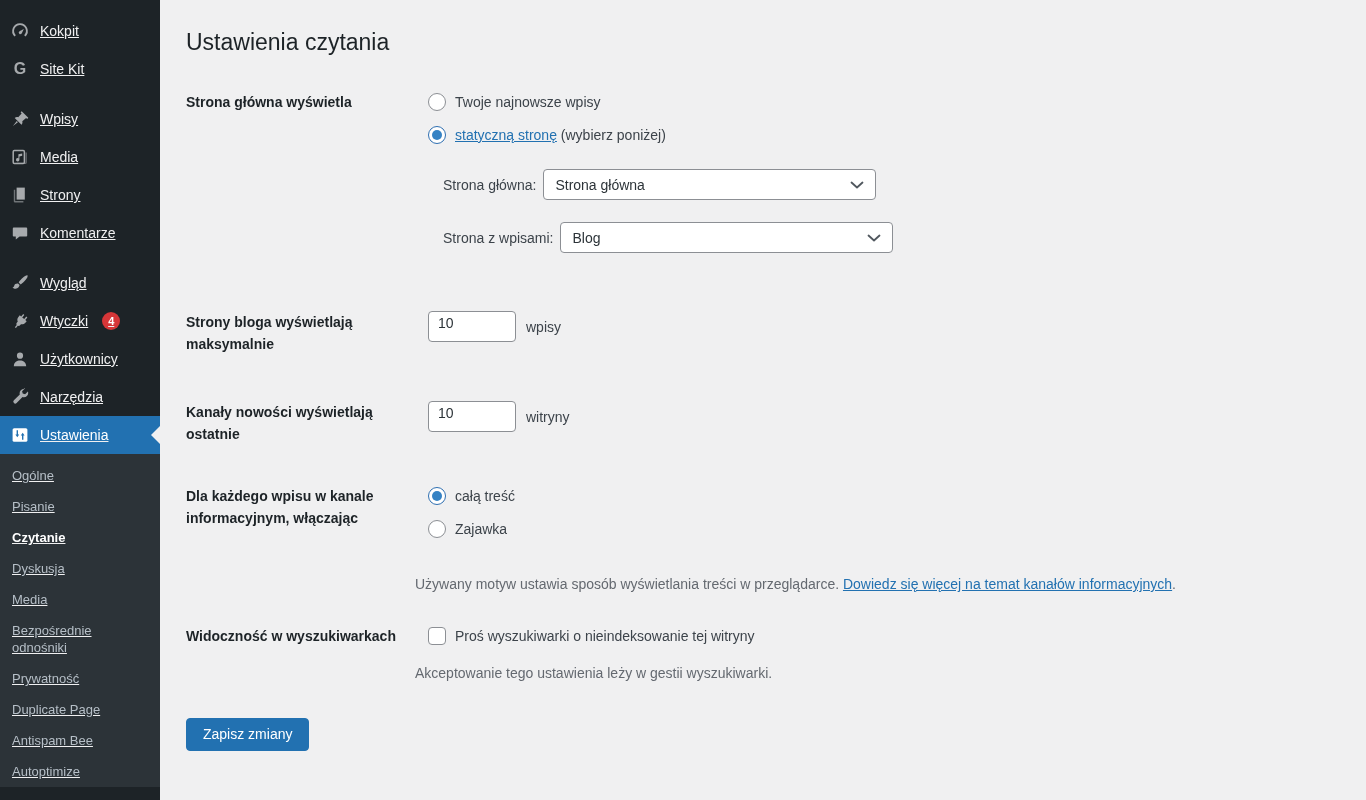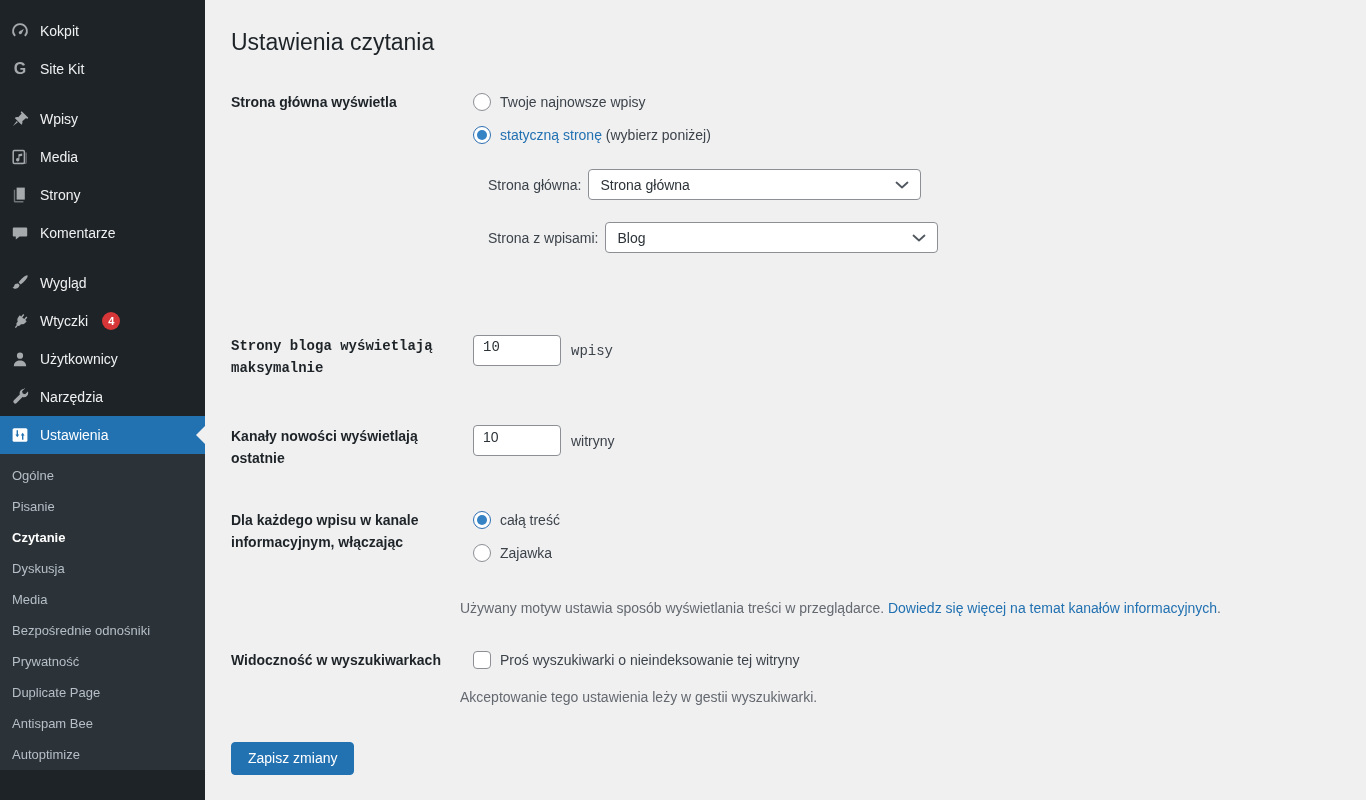--- a/index.html
+++ b/index.html
@@ -7,22 +7,22 @@
   body {
     font-family:"Liberation Sans","DejaVu Sans",sans-serif;
     background:#f0f0f1;
     font-size:14px;
     color:#3c434a;
   }
   .app { display:flex; width:1366px; height:800px; }
 
   
   .sidebar {
-    width:205px; flex:none; background:#1d2327; color:#f0f0f1;
-    display:flex; flex-direction:column; height:100%;
+    width:160px; flex:none; background:#1d2327; color:#f0f0f1;
+    display:flex; flex-direction:column; height:100%;text-decoration:underline;
   }
   .menu-top { padding-top:12px; }
   .menu-item {
     display:flex; align-items:center; gap:10px;
     padding:9px 8px 9px 10px; font-size:14px;
     position:relative; cursor:pointer; line-height:20px;
   }
   .menu-item .mi { width:20px; height:20px; flex:none; color:#a7aaad; display:flex; align-items:center; justify-content:center; }
   .menu-item .mi svg { width:20px; height:20px; display:block; }
   .menu-item.sep { margin-top:12px; }
@@ -49,42 +49,42 @@
 
   
   .content { flex:1; padding:23px 24px 0 26px; }
   h1 { font-size:23px; font-weight:400; color:#1d2327; padding:4px 0; line-height:30px; }
 
   .row { display:flex; align-items:flex-start; }
   .th { width:229px; flex:none; font-weight:700; color:#1d2327; line-height:21.5px; padding-top:1px; font-size:14px; }
   .td { flex:1; color:#3c434a; font-size:14px; }
 
   .row1 { margin-top:30px; }
-  .row2 { margin-top:60px;font-family:Liberation Mono, monospace; }
+  .row2 { margin-top:36px; }
   .row3 { margin-top:46px; }
   .row4 { margin-top:40px; }
   .row5 { margin-top:30px; }
 
   .radio-line { display:flex; align-items:center; gap:9px; margin-bottom:11px; line-height:22px; padding-left:13px; cursor:pointer; }
   .radio {
     width:18px; height:18px; border:1px solid #8c8f94; border-radius:50%;
     background:#fff; flex:none; position:relative; cursor:pointer;
   }
   .radio.checked { border-color:#2f6fb1; }
   .radio.checked::after {
     content:""; position:absolute; left:3px; top:3px; width:10px; height:10px;
     border-radius:50%; background:#3582c4;
   }
   .checkbox {
     width:18px; height:18px; border:1px solid #8c8f94; border-radius:4px;
     background:#fff; flex:none; cursor:pointer;
   }
   .check-line { display:flex; align-items:center; gap:9px; line-height:22px; padding-left:13px; cursor:pointer; }
 
-  a.link, .link { color:#2271b1; cursor:pointer; }
+  a.link, .link { color:#2271b1; text-decoration:underline; cursor:pointer; }
 
   .select-block { margin-top:23px; padding-left:28px; }
   .select-line { display:flex; align-items:center; margin-bottom:22px; }
   .slabel { margin-right:7px; white-space:nowrap; }
   .select {
     width:333px; height:31px; border:1px solid #8c8f94; border-radius:4px;
     background:#fff; display:flex; align-items:center; justify-content:space-between;
     padding:0 11px; color:#2c3338; cursor:pointer;
   }
   .select svg { flex:none; }

